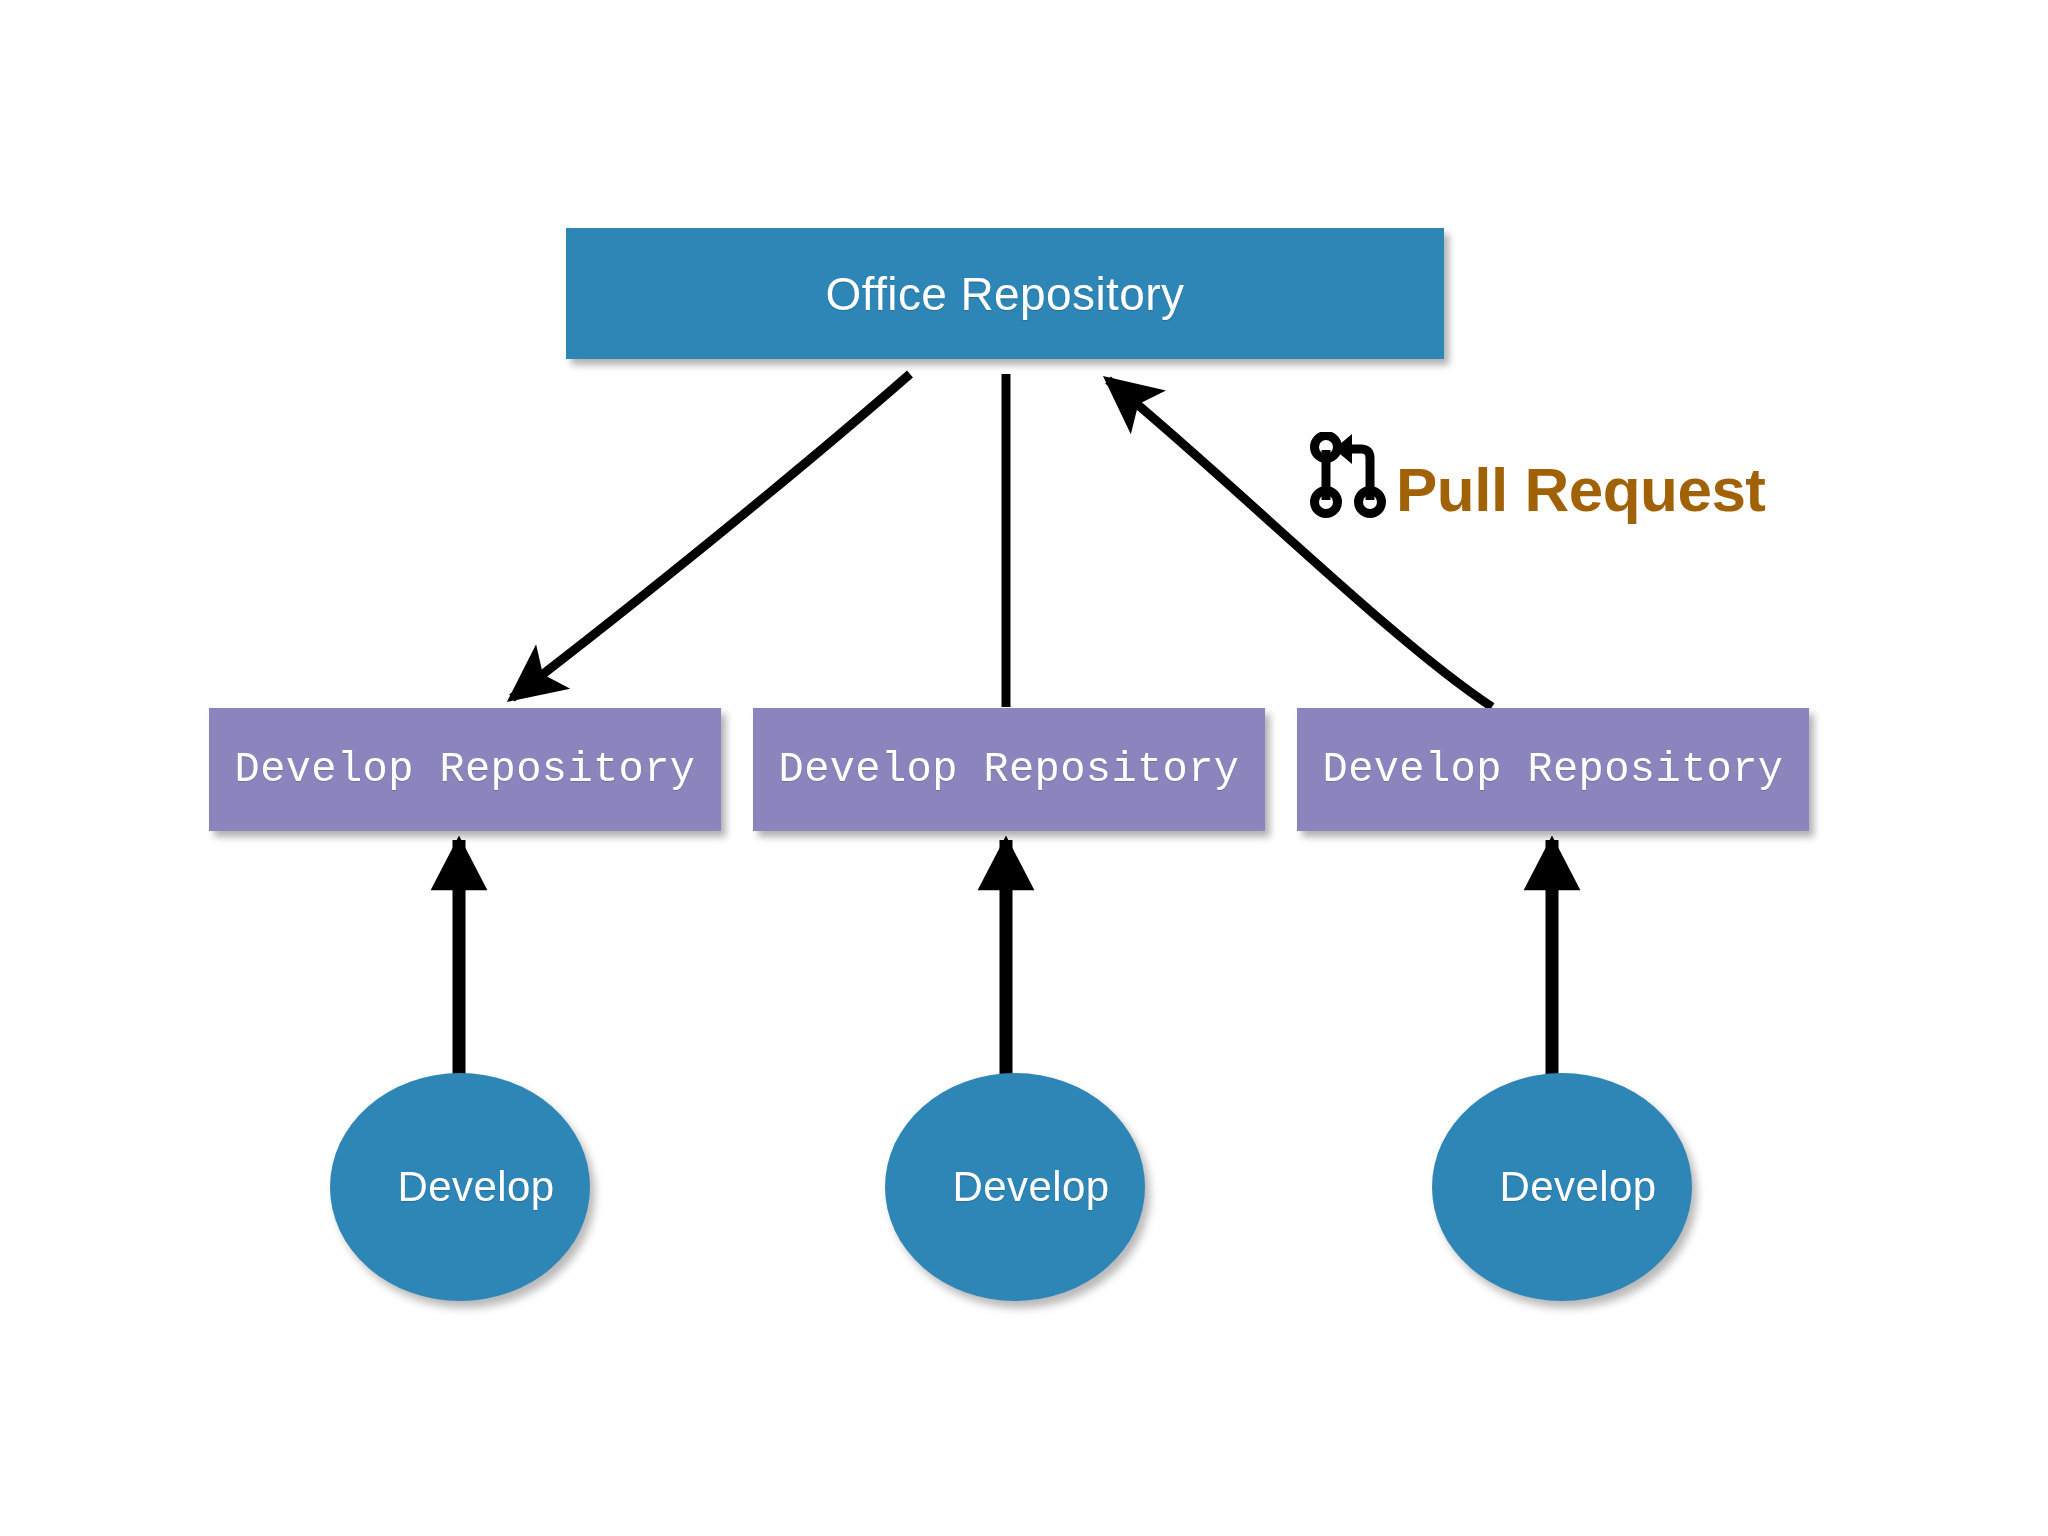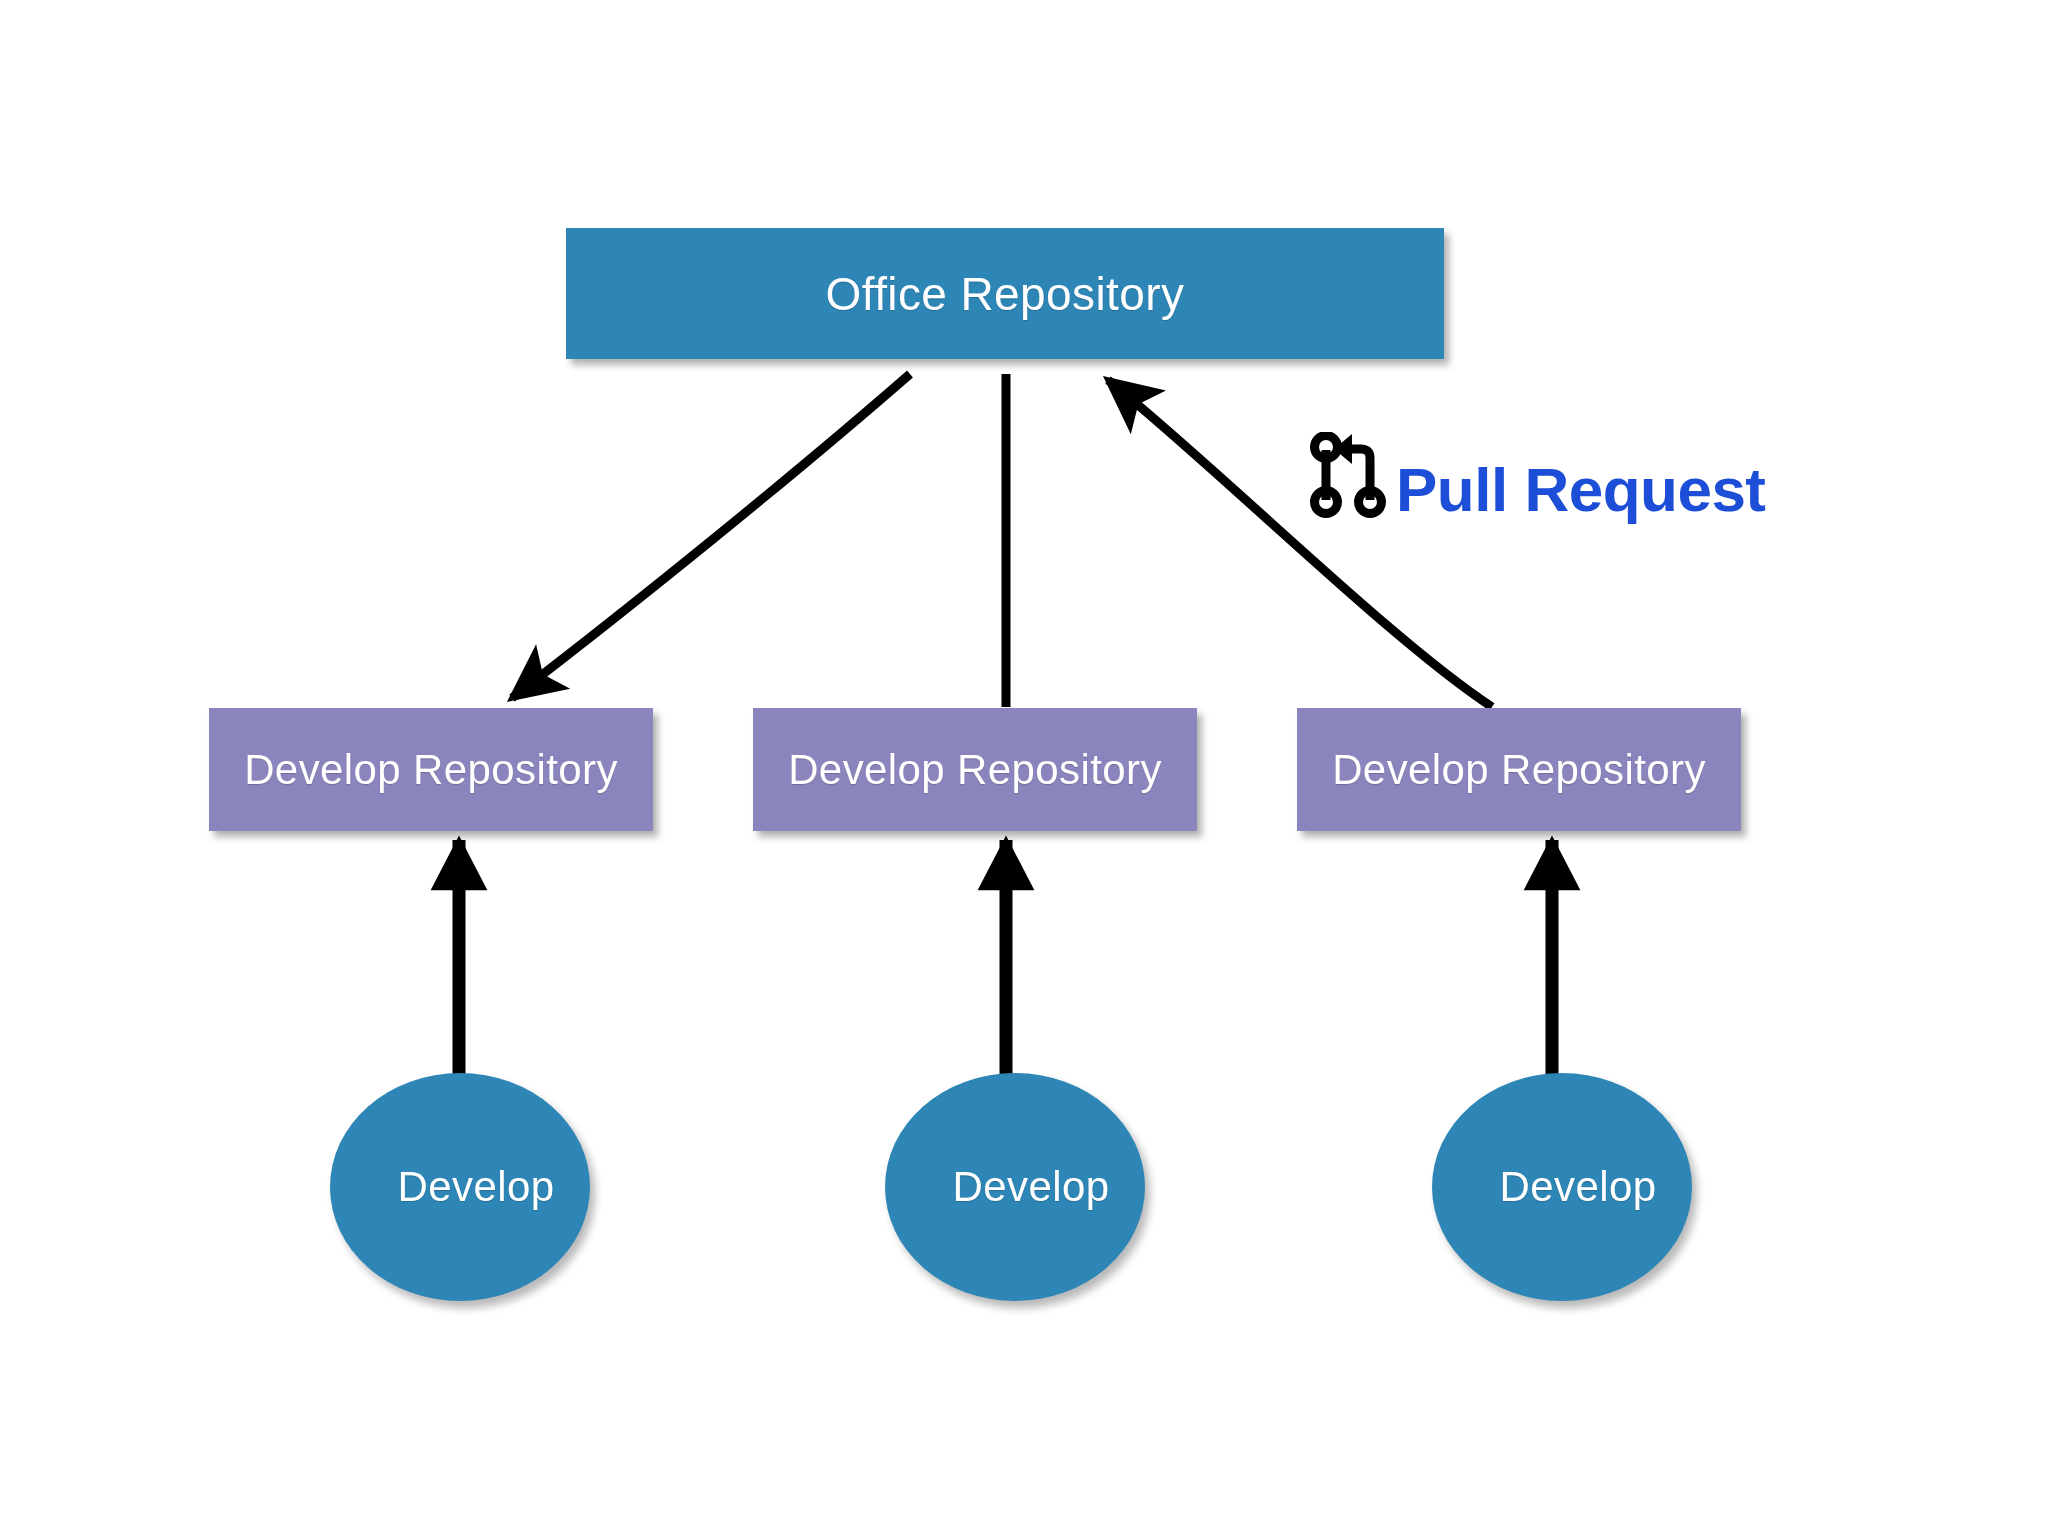--- a/index.html
+++ b/index.html
@@ -61,23 +61,24 @@
     top: 228px;
     width: 878px;
     height: 131px;
     background-color: #2e86b6;
   }
   #office-repository-node .node-label { font-size: 46px; }
 
   
   .develop-repo-node {
     top: 708px;
-    width: 444px;
+    width: 512px;
     height: 123px;
     background-color: #8b85bd;
+    font-family: Liberation Mono, monospace;
   }
   .develop-repo-node .node-label { font-size: 42px; }
   #develop-repository-node-1 { left: 209px; }
   #develop-repository-node-2 { left: 753px; }
   #develop-repository-node-3 { left: 1297px; }
 
   
   .developer-node {
     top: 1073px;
     width: 260px;
@@ -100,21 +101,21 @@
   }
   #pull-request-icon {
     width: 84px;
     height: 86px;
     display: block;
     flex: 0 0 auto;
   }
   #pull-request-label {
     font-size: 62px;
     font-weight: bold;
-    color: #1d4ed8;
+    color: #a16207;
     line-height: 0.92;
     white-space: nowrap;
     letter-spacing: -0.5px;
   }
 </style>
 </head>
 <body>
 
 <div id="canvas">
 

